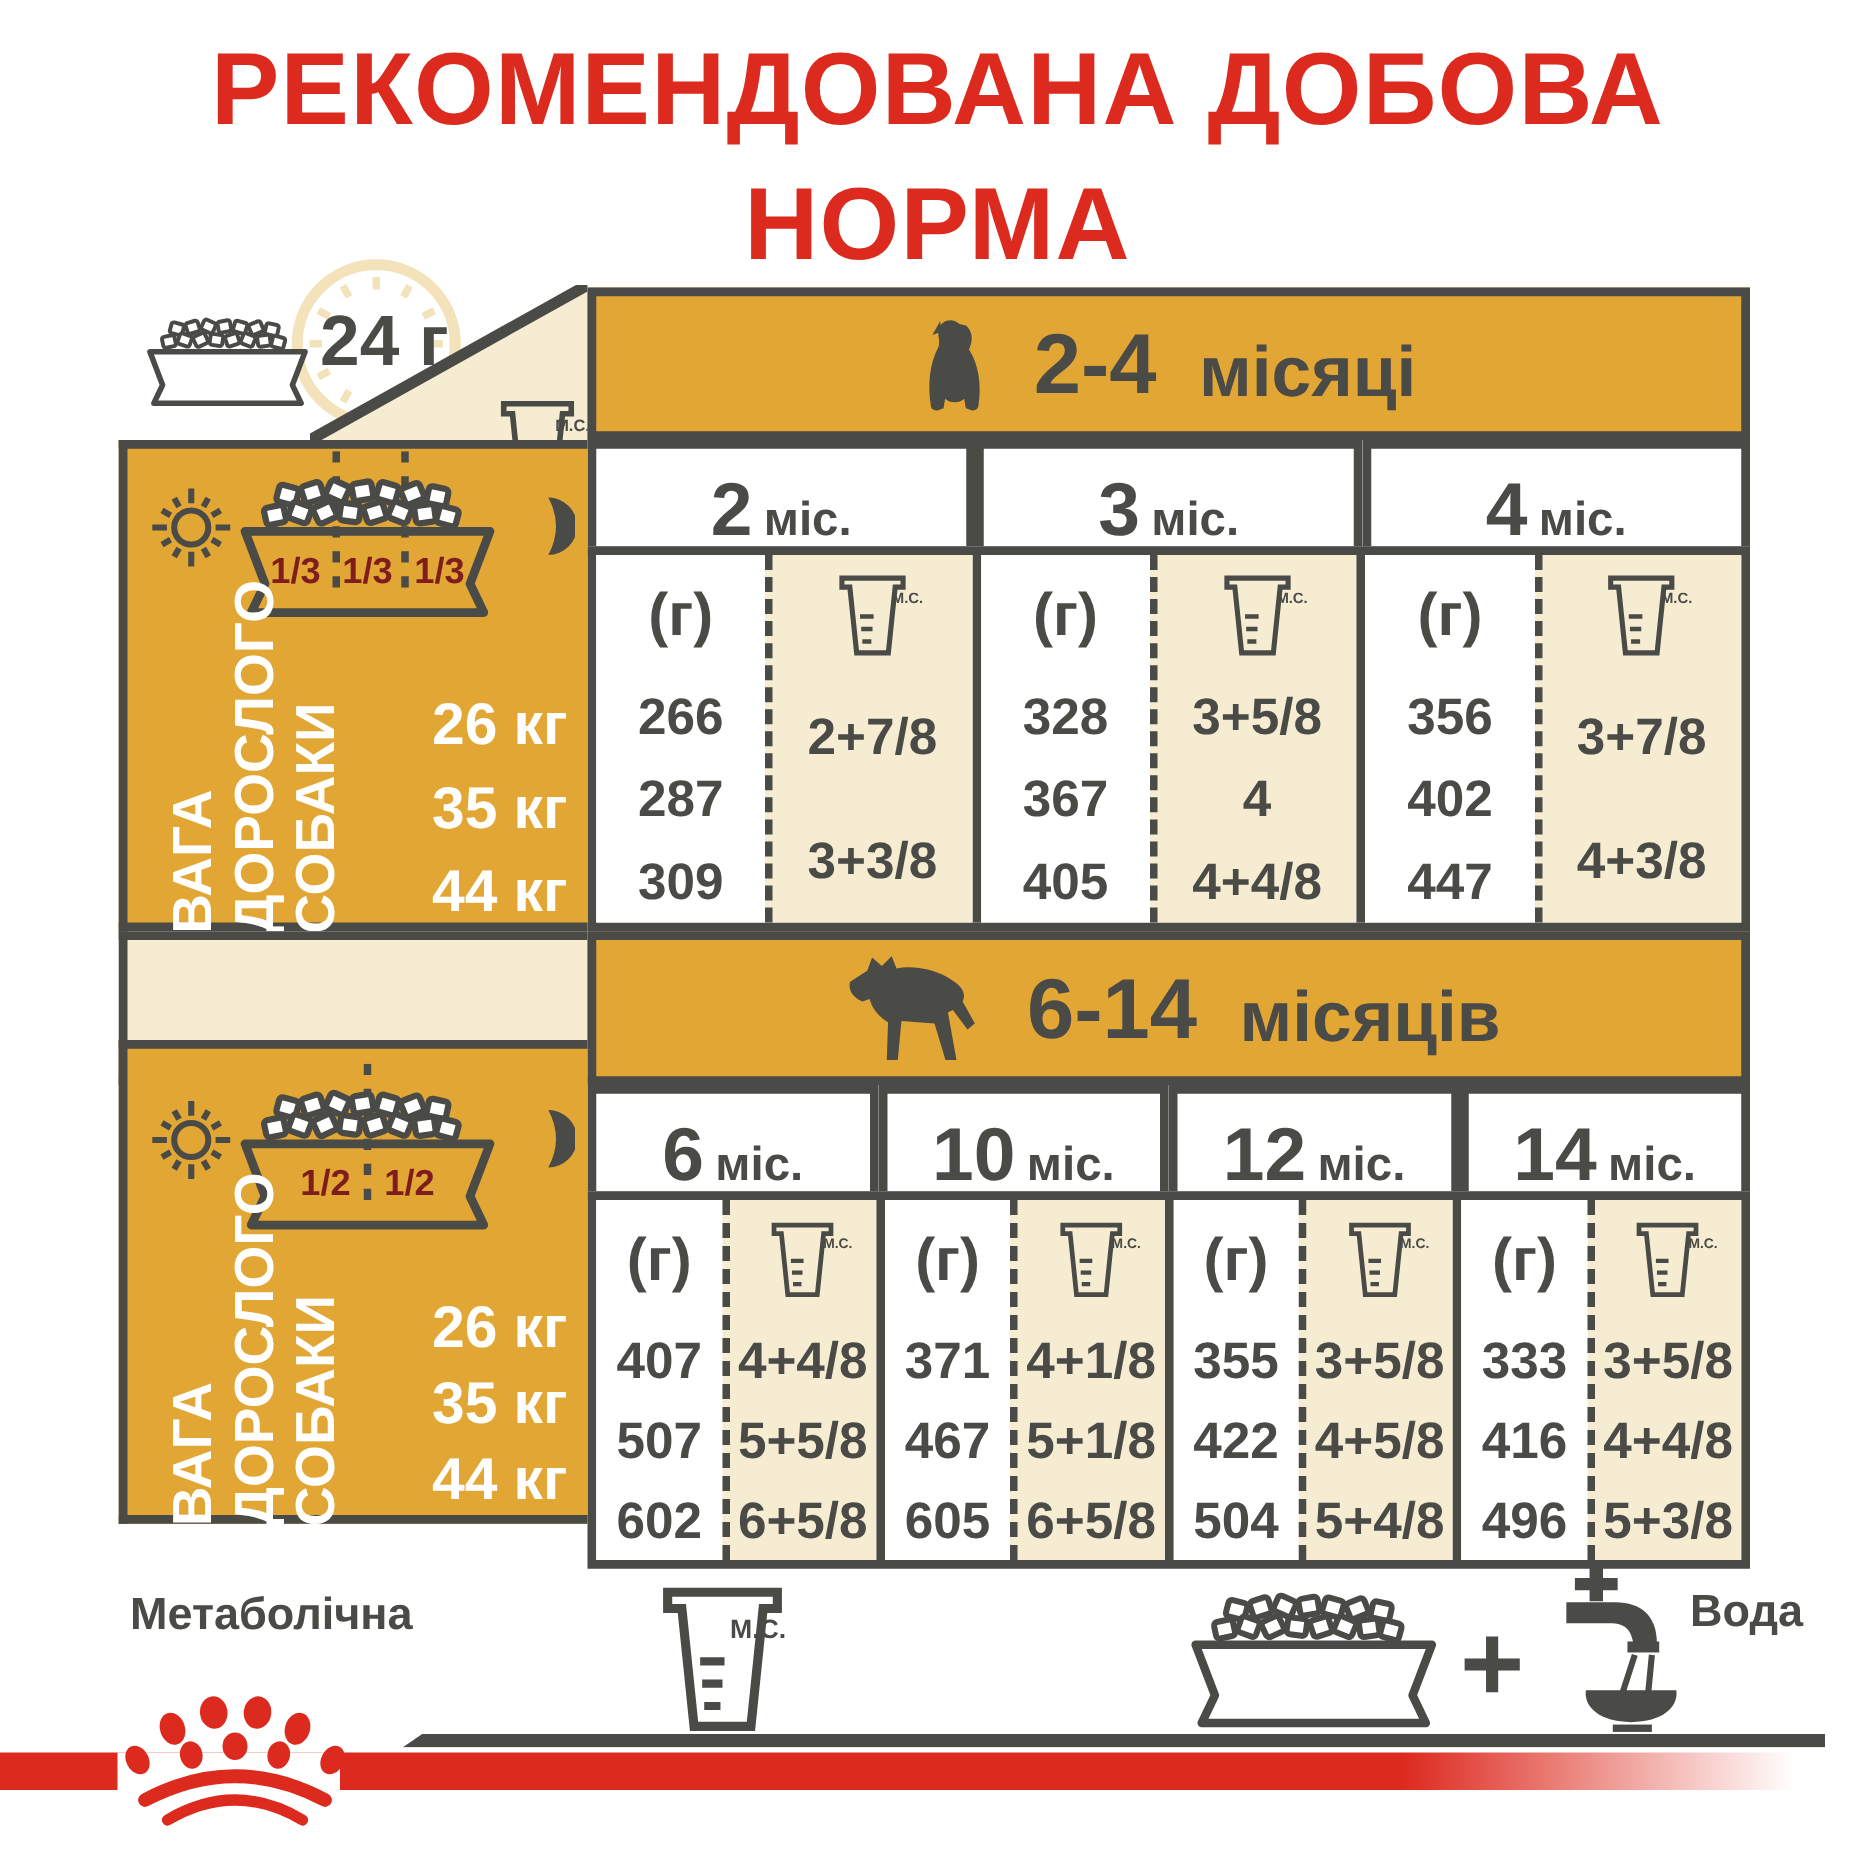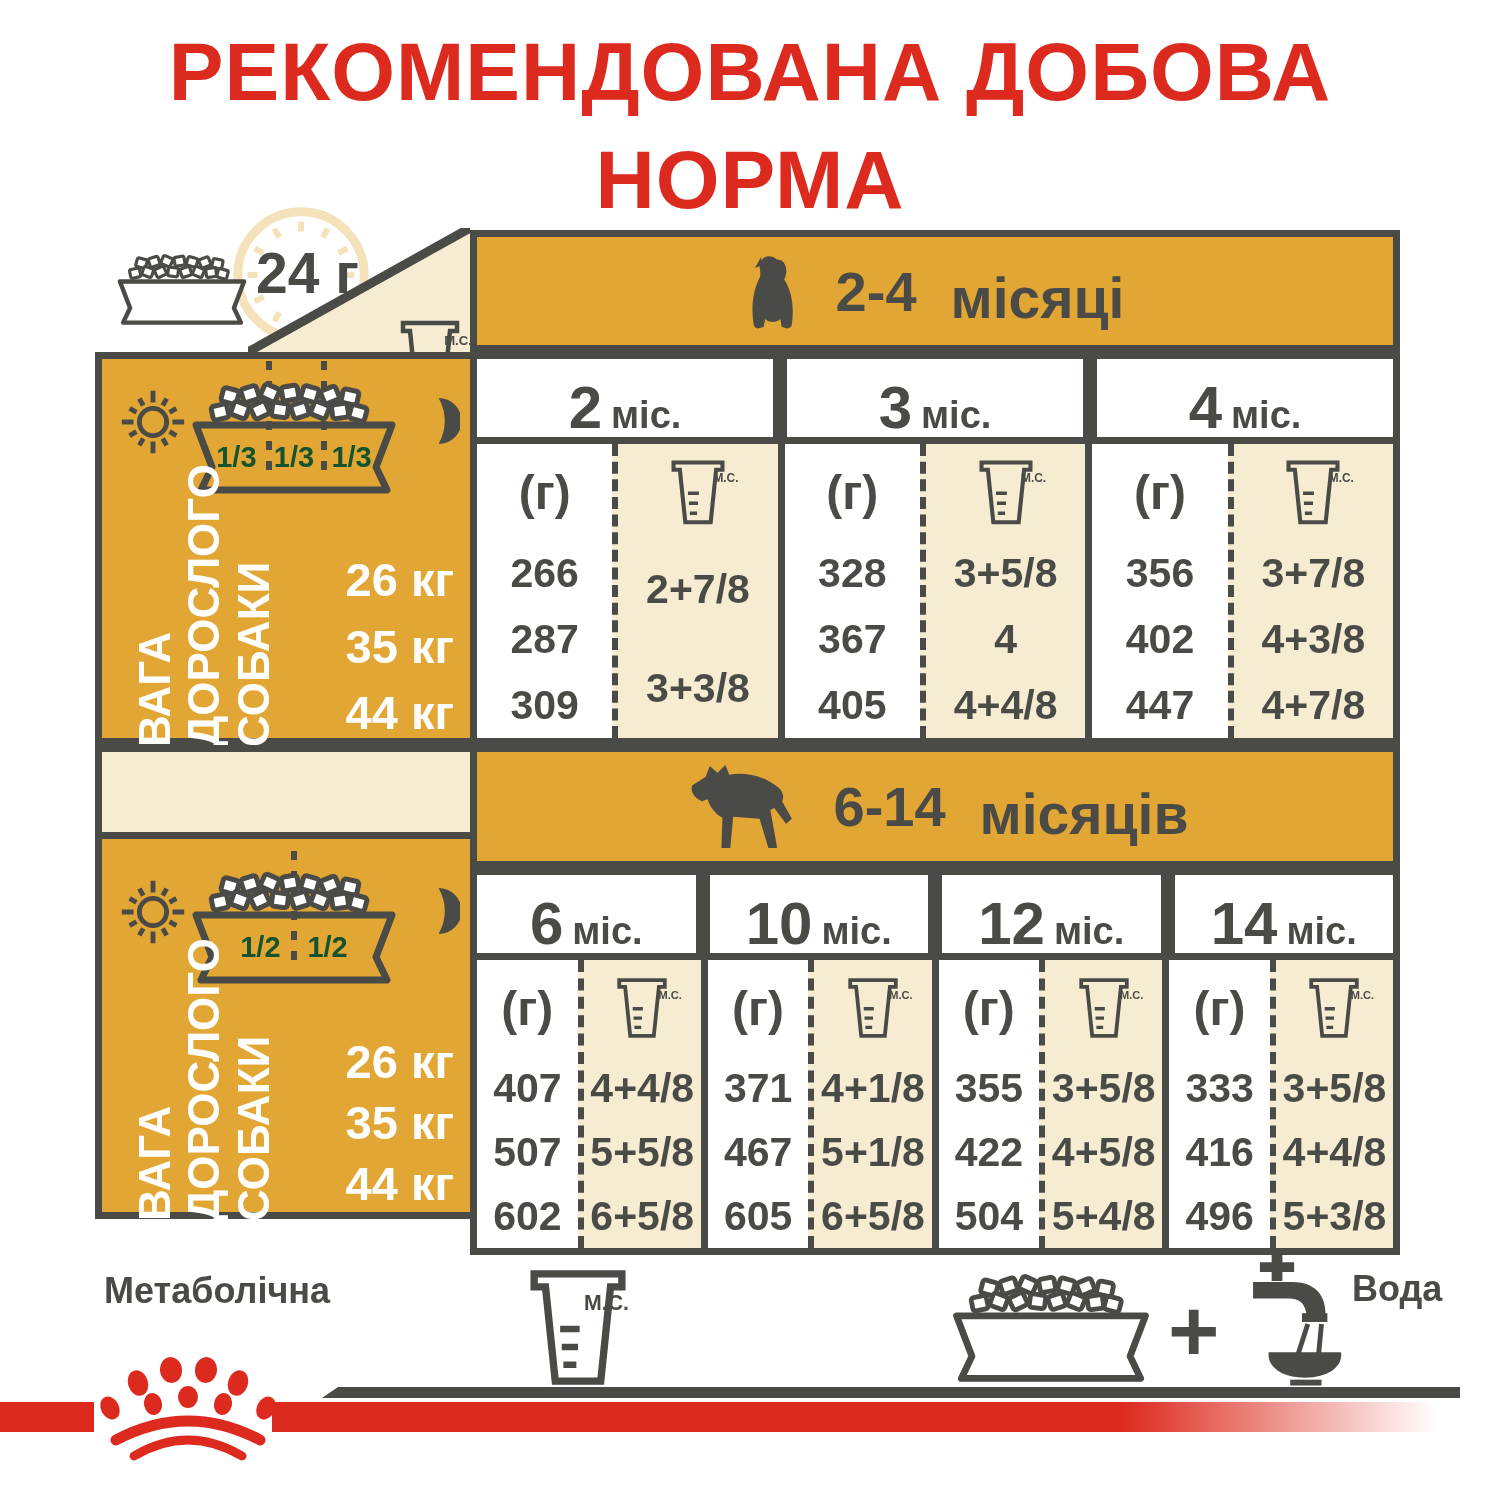--- a/index.html
+++ b/index.html
@@ -8,21 +8,21 @@
   .abs{position:absolute;}
 
   
   .title{position:absolute;left:0;top:18px;width:1500px;text-align:center;color:#DD2A1E;line-height:1.32;}
   .title div{font-size:82px;letter-spacing:1px;}
 
   
   .band{position:absolute;left:470px;width:930px;height:122px;background:#E2A634;
         border:7px solid #4A4A47;box-sizing:border-box;display:flex;align-items:center;
         justify-content:center;gap:34px;}
-  .band .range{font-size:56px;}
+  .band .range{font-size:68px;}
   .band .word{font-size:57px;align-self:center;margin-top:14px;}
 
   
   .hrow{position:absolute;left:470px;width:930px;display:flex;}
   .hcell{flex:1;background:#fff;border:7px solid #4A4A47;box-sizing:border-box;
          display:flex;align-items:baseline;justify-content:center;gap:9px;padding-top:14px;}
   .hnum{font-size:60px;}
   .hunit{font-size:38px;}
 
   
@@ -34,21 +34,21 @@
   .ccol{width:55%;display:flex;flex-direction:column;background:#F5ECD2;border-left:6px dashed #4A4A47;box-sizing:border-box;}
   .subhdr{height:96px;display:flex;align-items:center;justify-content:center;font-size:48px;}
   .dcell{flex:1;display:flex;align-items:center;justify-content:center;font-size:41px;}
 
   
   .sidebar{position:absolute;left:95px;width:375px;background:#E2A634;border:7px solid #4A4A47;
            border-right:none;box-sizing:border-box;}
   .vtext{position:absolute;writing-mode:vertical-rl;transform:rotate(180deg);white-space:pre-line;
          color:#fff;font-size:44px;line-height:1.12;}
   .wt{position:absolute;right:16px;transform:translateY(-50%);color:#fff;font-size:47px;white-space:nowrap;}
-  .frac{position:absolute;transform:translate(-50%,0);font-size:29px;color:#14532d;}
+  .frac{position:absolute;transform:translate(-50%,0);font-size:29px;color:#7f1d1d;}
   .sbowl{position:absolute;}
 
   
   .cup{position:relative;display:inline-block;width:var(--w);height:calc(var(--w)*1.22);}
   .cup svg{width:100%;height:100%;display:block;}
   .cuplbl{position:absolute;left:50%;top:21%;transform:translateX(-50%);font-style:normal;
           font-size:calc(var(--w)*0.205);letter-spacing:0;margin-left:28px;}
 
   .creamblock{position:absolute;left:95px;top:745px;width:375px;height:123px;background:#F5ECD2;
               border:7px solid #4A4A47;border-right:none;box-sizing:border-box;}
@@ -199,21 +199,20 @@
             <span class="cup" style="--w:58px">
           <svg viewBox="0 0 64 78">
                 <path d="M5,6 H59 V14 H52 L46,72 H18 L12,14 H5 Z" fill="none" stroke="#4A4A47" stroke-width="4.5"></path>
           <path d="M21,40 h12 M22,51 h10 M23,62 h8" stroke="#4A4A47" stroke-width="4" fill="none"></path>
               </svg>
           <i class="cuplbl">М.С.</i>
             </span>
           </div>
         <div class="dcell">3+7/8</div>
         <div class="dcell">4+3/8</div>
-        <div class="dcell">4+7/8</div>
       </div>
     </div>
   </div>
 
   
   <div class="sidebar" style="top:352px;height:393px">
     <svg class="abs" style="left:14px;top:26px;width:74px;height:74px" viewBox="0 0 76 76">
       <circle cx="38" cy="38" r="14" fill="none" stroke="#4A4A47" stroke-width="5"></circle>
       <path d="M58,38H70 M55,48L62,52 M48,55L52,62 M38,58V70 M28,55L24,62 M21,48L14,52 M18,38H6 M21,28L14,24 M28,21L24,14 M38,18V6 M48,21L52,14 M55,28L62,24" stroke="#4A4A47" stroke-width="5" fill="none"></path>
     </svg>

